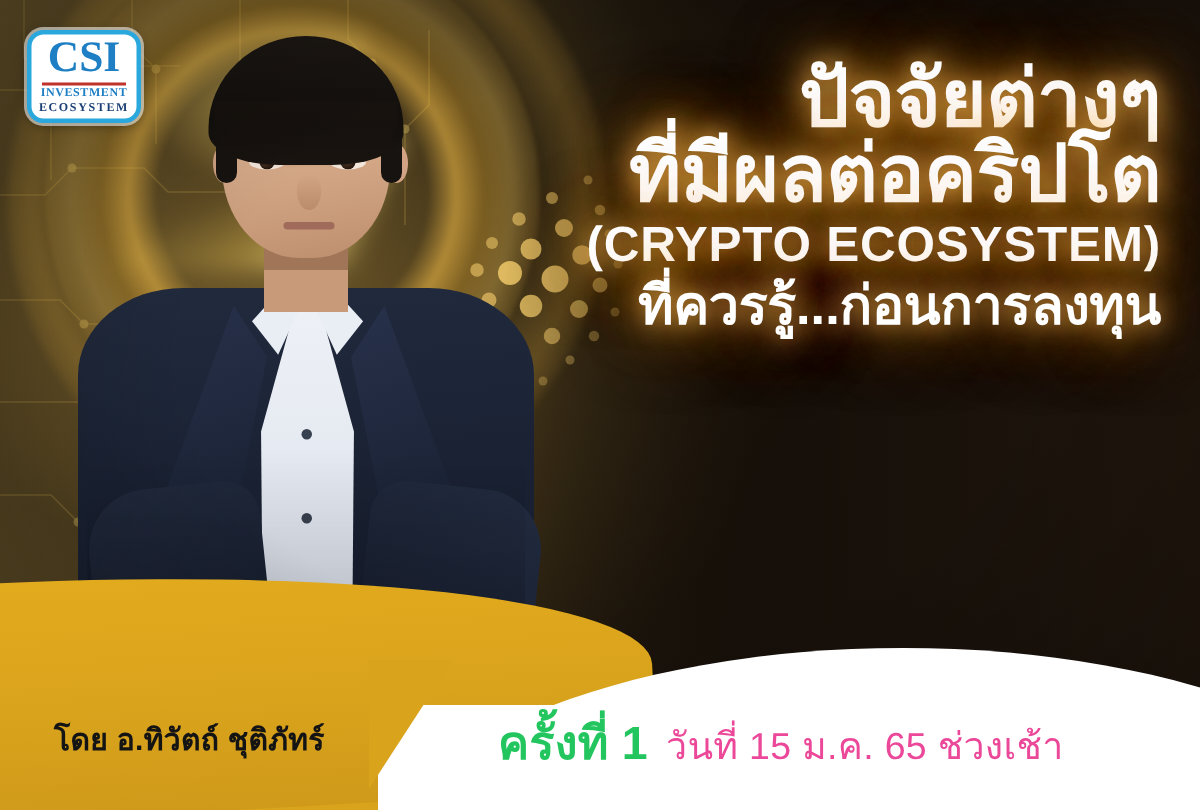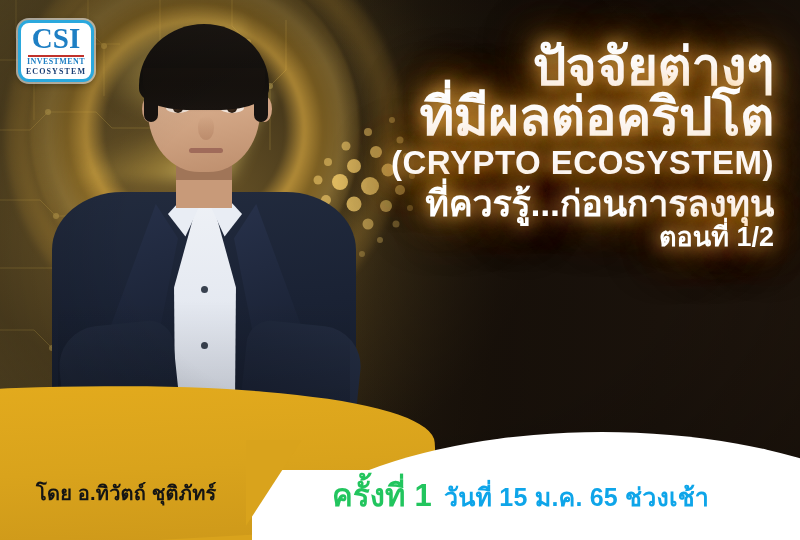--- a/index.html
+++ b/index.html
@@ -212,21 +212,21 @@
     position:absolute; left:36px; top:477px;
     color:#141414; font-weight:bold; font-size:20px; letter-spacing:0.2px;
     z-index:6;
     text-align:center;
   }
   .bottom-row {
     position:absolute; left:332px; top:470px; z-index:7;
     display:flex; align-items:baseline; gap:12px;
   }
   .round-no { color:#22c55e; font-weight:bold; font-size:31px; letter-spacing:0.2px; }
-  .date-txt { color:#0ea5e9; font-weight:bold; font-size:25px; letter-spacing:0.2px; }
+  .date-txt { color:#ec4899; font-weight:normal; font-size:25px; letter-spacing:0.2px; }
 </style>
 </head>
 <body>
 
 <div class="poster">
 
   <div class="bg-base"></div>
 
   <svg class="circuits" viewBox="0 0 330 540" preserveAspectRatio="none">
     <g stroke="#c8a94e" stroke-width="1" fill="none" opacity="0.55">
@@ -351,21 +351,20 @@
     <div class="logo-rule"></div>
     <div class="logo-sub1">INVESTMENT</div>
     <div class="logo-sub2">ECOSYSTEM</div>
   </div>
 
   <div class="headline">
     <div class="t-line t1">ปัจจัยต่างๆ</div>
     <div class="t-line t2">ที่มีผลต่อคริปโต</div>
     <div class="t-line t3">(CRYPTO ECOSYSTEM)</div>
     <div class="t-line t4">ที่ควรรู้...ก่อนการลงทุน</div>
-    <div class="t-line t5">ตอนที่ 1/2</div>
   </div>
 
 
   <div class="gold-band-2"></div>
   <div class="gold-band"></div>
   <div class="white-ellipse-2"></div>
   <div class="white-ellipse"></div>
   <div class="gold-edge"></div>
 
   <div class="by-line">โดย อ.ทิวัตถ์ ชุติภัทร์</div>

